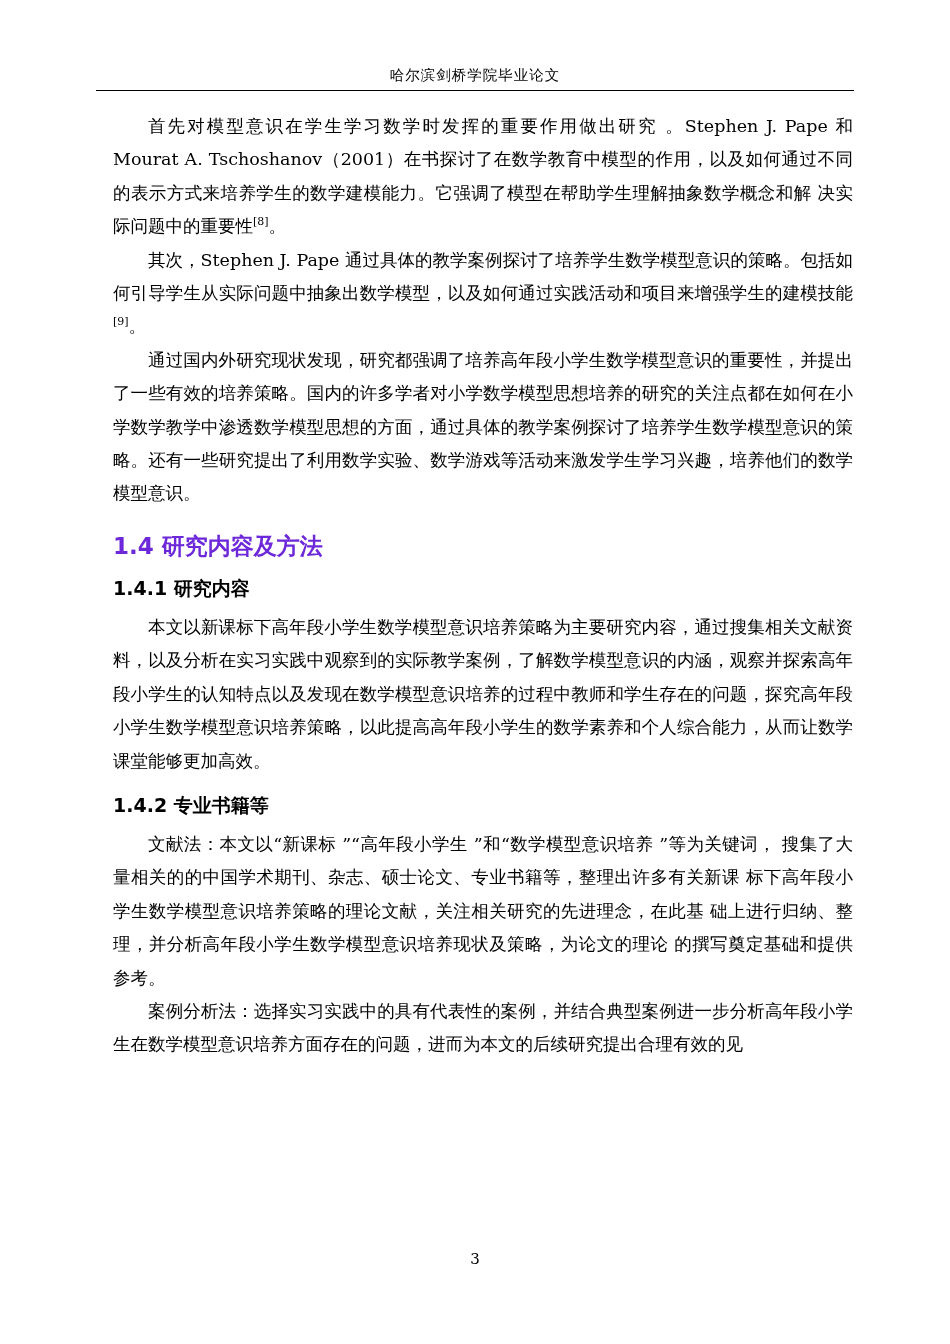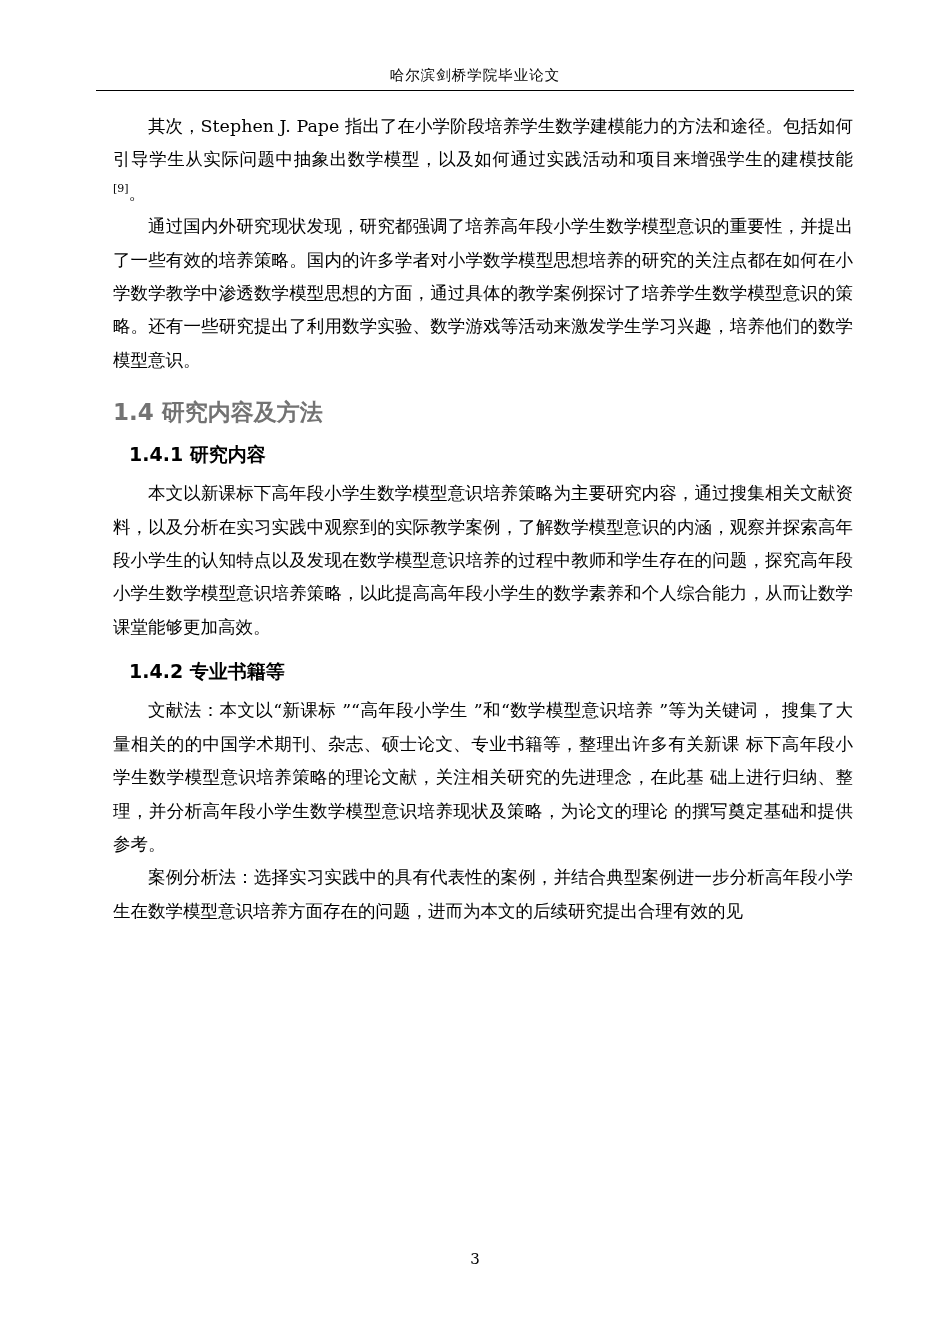--- a/index.html
+++ b/index.html
@@ -54,25 +54,25 @@
     font-size: 11px;
     line-height: 0;
     vertical-align: super;
   }
   h1.section-heading {
     margin: 20px 0 14px 0;
     font-family: "DejaVu Sans", "Liberation Sans", sans-serif;
     font-weight: 700;
     font-size: 23px;
     line-height: 30px;
-    color: #737373;
+    color: #6d28d9;
     text-align: left;
   }
   h2.subsection-heading {
-    margin: 14px 0 10px 16px;
+    margin: 14px 0 10px 0;
     font-family: "DejaVu Sans", "Liberation Sans", sans-serif;
     font-weight: 700;
     font-size: 19px;
     line-height: 26px;
     color: #000000;
     text-align: left;
   }
   .page-footer {
     position: absolute;
     bottom: 76px;
@@ -87,22 +87,23 @@
 <body>
 
 <div class="page">
 
   <div class="page-header">哈尔滨剑桥学院毕业论文</div>
 
   <div class="header-divider"></div>
 
   <div class="content">
 
+    <p class="body-para"><span>首先对模型意识在学生学习数学时发挥的重要作用做出研究 。Stephen J.  Pape 和  Mourat A. Tschoshanov（2001）在书探讨了在数学教育中模型的作用，以及如何通过不同 的表示方式来培养学生的数学建模能力。它强调了模型在帮助学生理解抽象数学概念和解 决实际问题中的重要性</span><sup>[8]</sup><span>。</span></p>
 
-    <p class="body-para"><span>其次，Stephen J. Pape 指出了在小学阶段培养学生数学建模能力的方法和途径。包括如何引导学生从实际问题中抽象出数学模型，以及如何通过实践活动和项目来增强学生的建模技能</span><sup>[9]</sup><span>。</span></p>
+    <p class="body-para"><span>其次，Stephen J. Pape 通过具体的教学案例探讨了培养学生数学模型意识的策略。包括如何引导学生从实际问题中抽象出数学模型，以及如何通过实践活动和项目来增强学生的建模技能</span><sup>[9]</sup><span>。</span></p>
 
     <p class="body-para"><span>通过国内外研究现状发现，研究都强调了培养高年段小学生数学模型意识的重要性，并提出了一些有效的培养策略。国内的许多学者对小学数学模型思想培养的研究的关注点都在如何在小学数学教学中渗透数学模型思想的方面，通过具体的教学案例探讨了培养学生数学模型意识的策略。还有一些研究提出了利用数学实验、数学游戏等活动来激发学生学习兴趣，培养他们的数学模型意识。</span></p>
 
     <h1 class="section-heading">1.4 研究内容及方法</h1>
 
     <h2 class="subsection-heading">1.4.1 研究内容</h2>
 
     <p class="body-para"><span>本文以新课标下高年段小学生数学模型意识培养策略为主要研究内容，通过搜集相关文献资料，以及分析在实习实践中观察到的实际教学案例，了解数学模型意识的内涵，观察并探索高年段小学生的认知特点以及发现在数学模型意识培养的过程中教师和学生存在的问题，探究高年段小学生数学模型意识培养策略，以此提高高年段小学生的数学素养和个人综合能力，从而让数学课堂能够更加高效。</span></p>
 
     <h2 class="subsection-heading">1.4.2 专业书籍等</h2>

